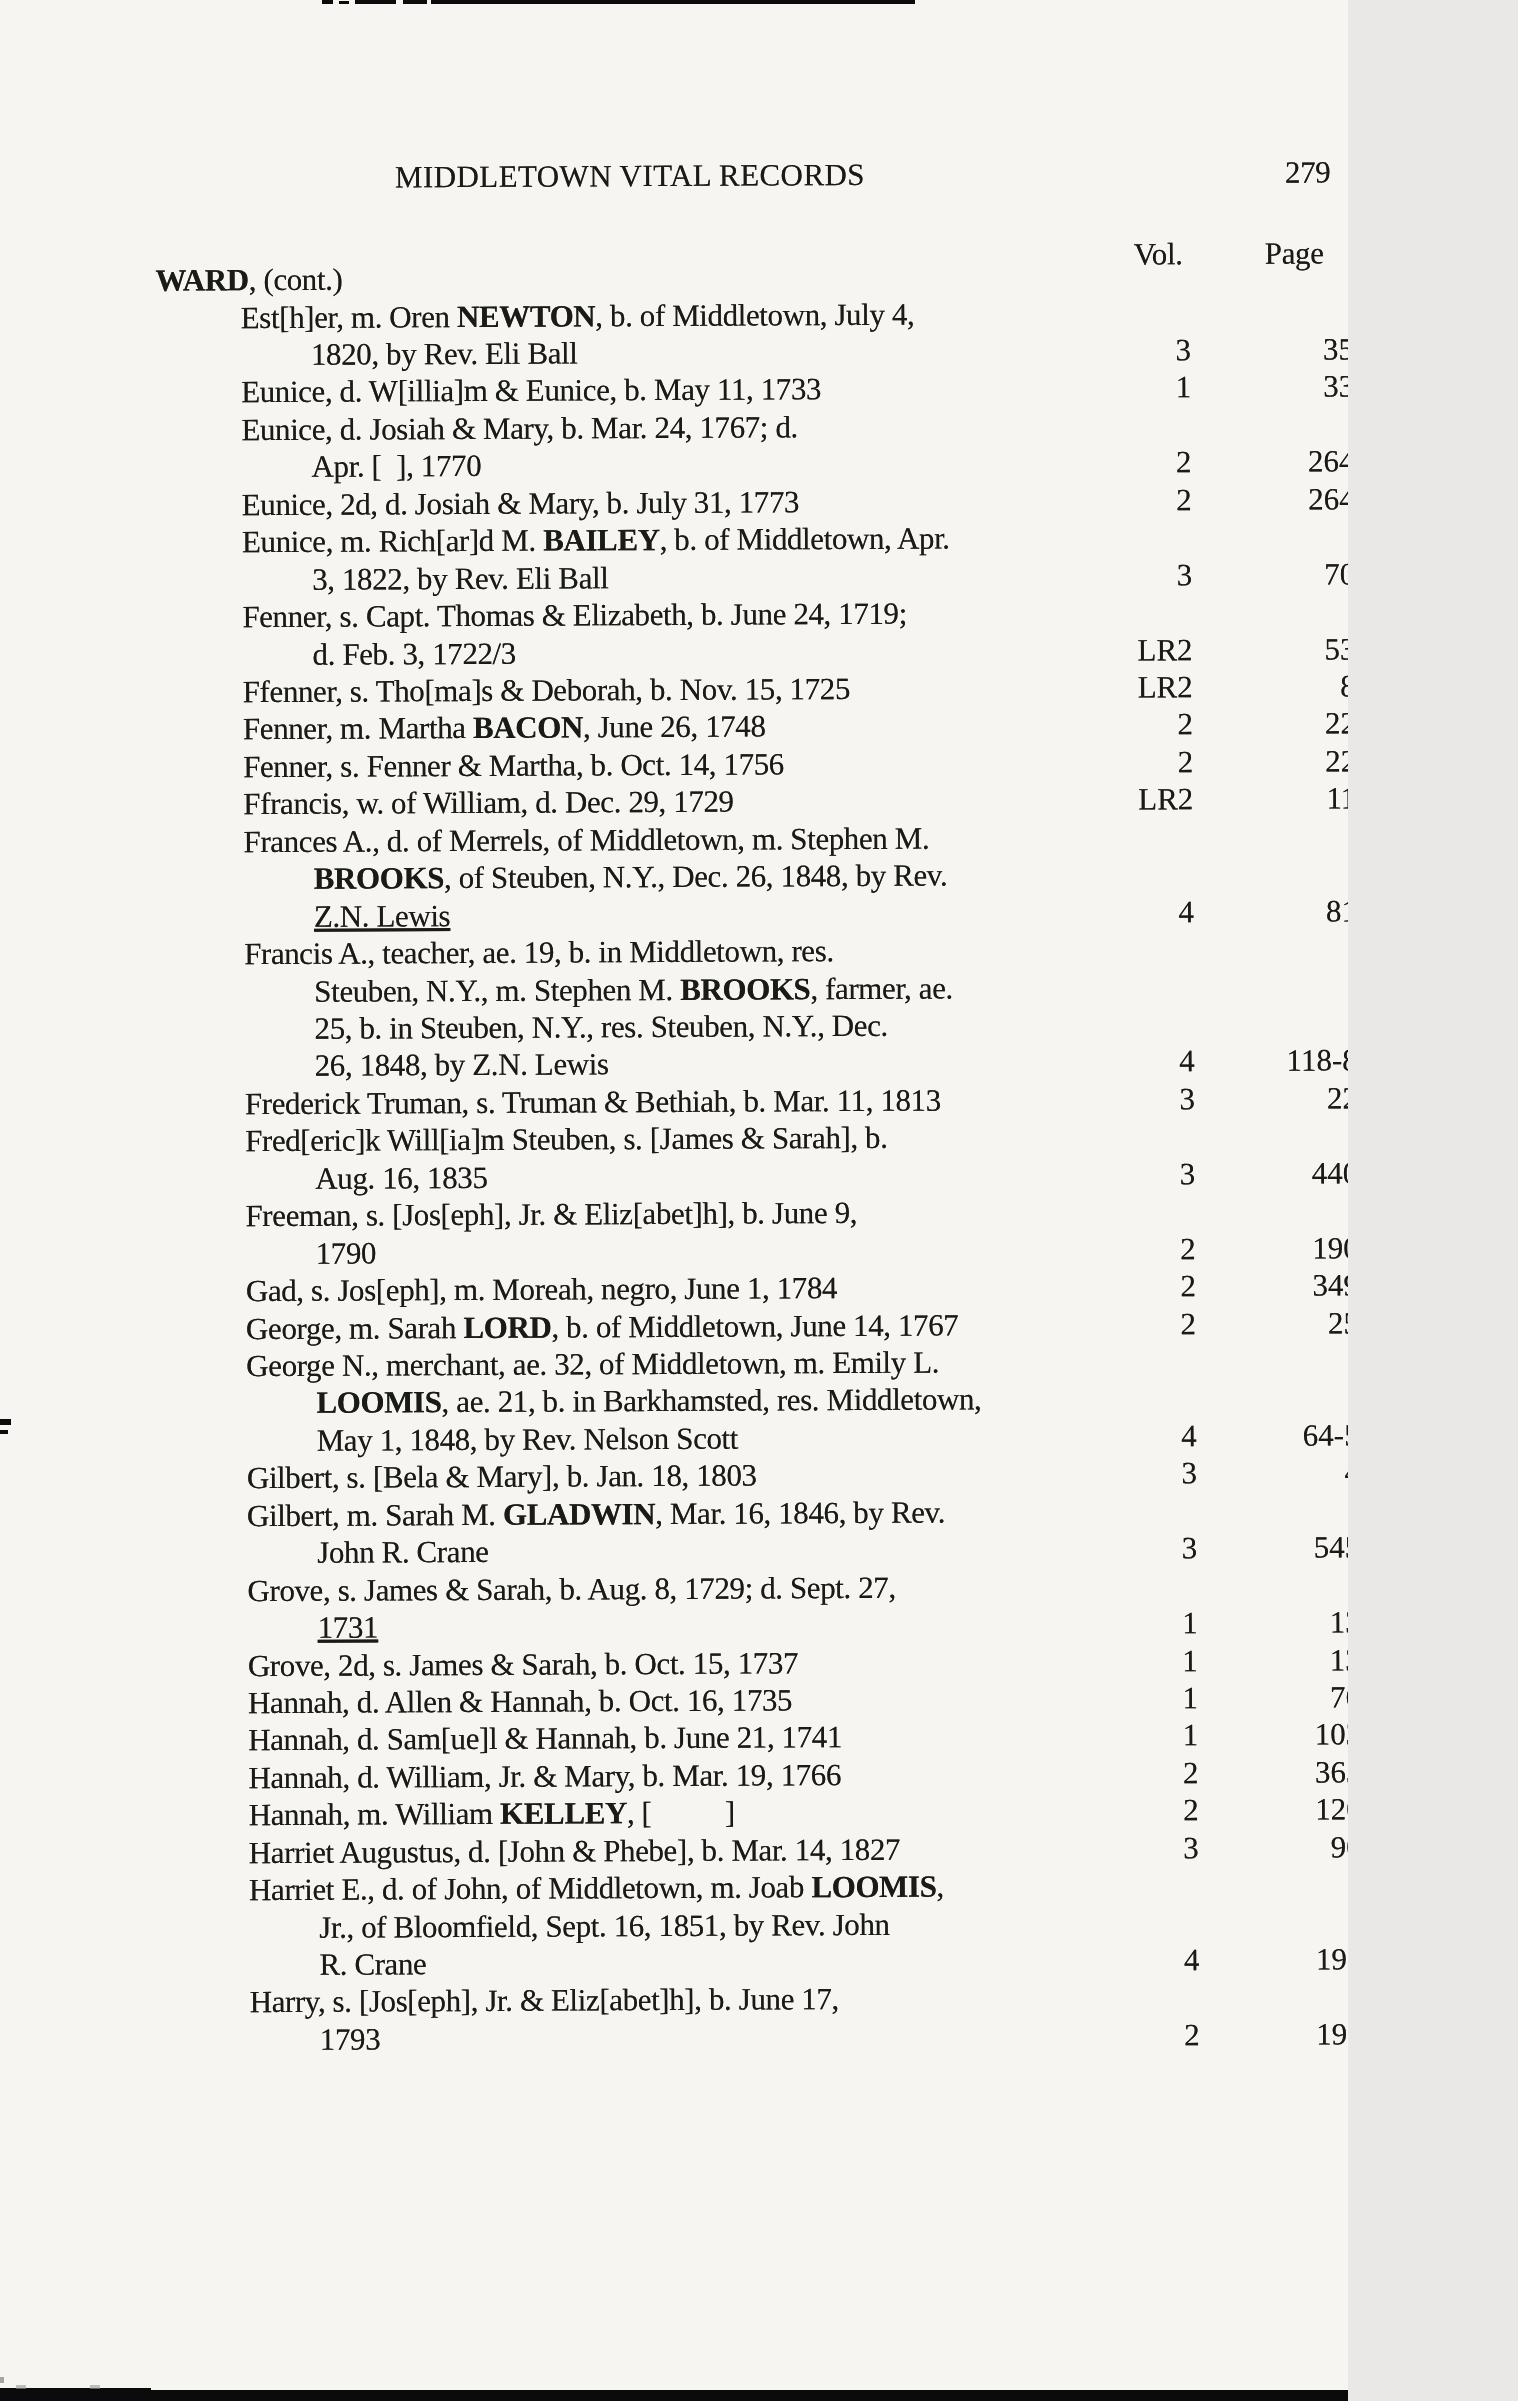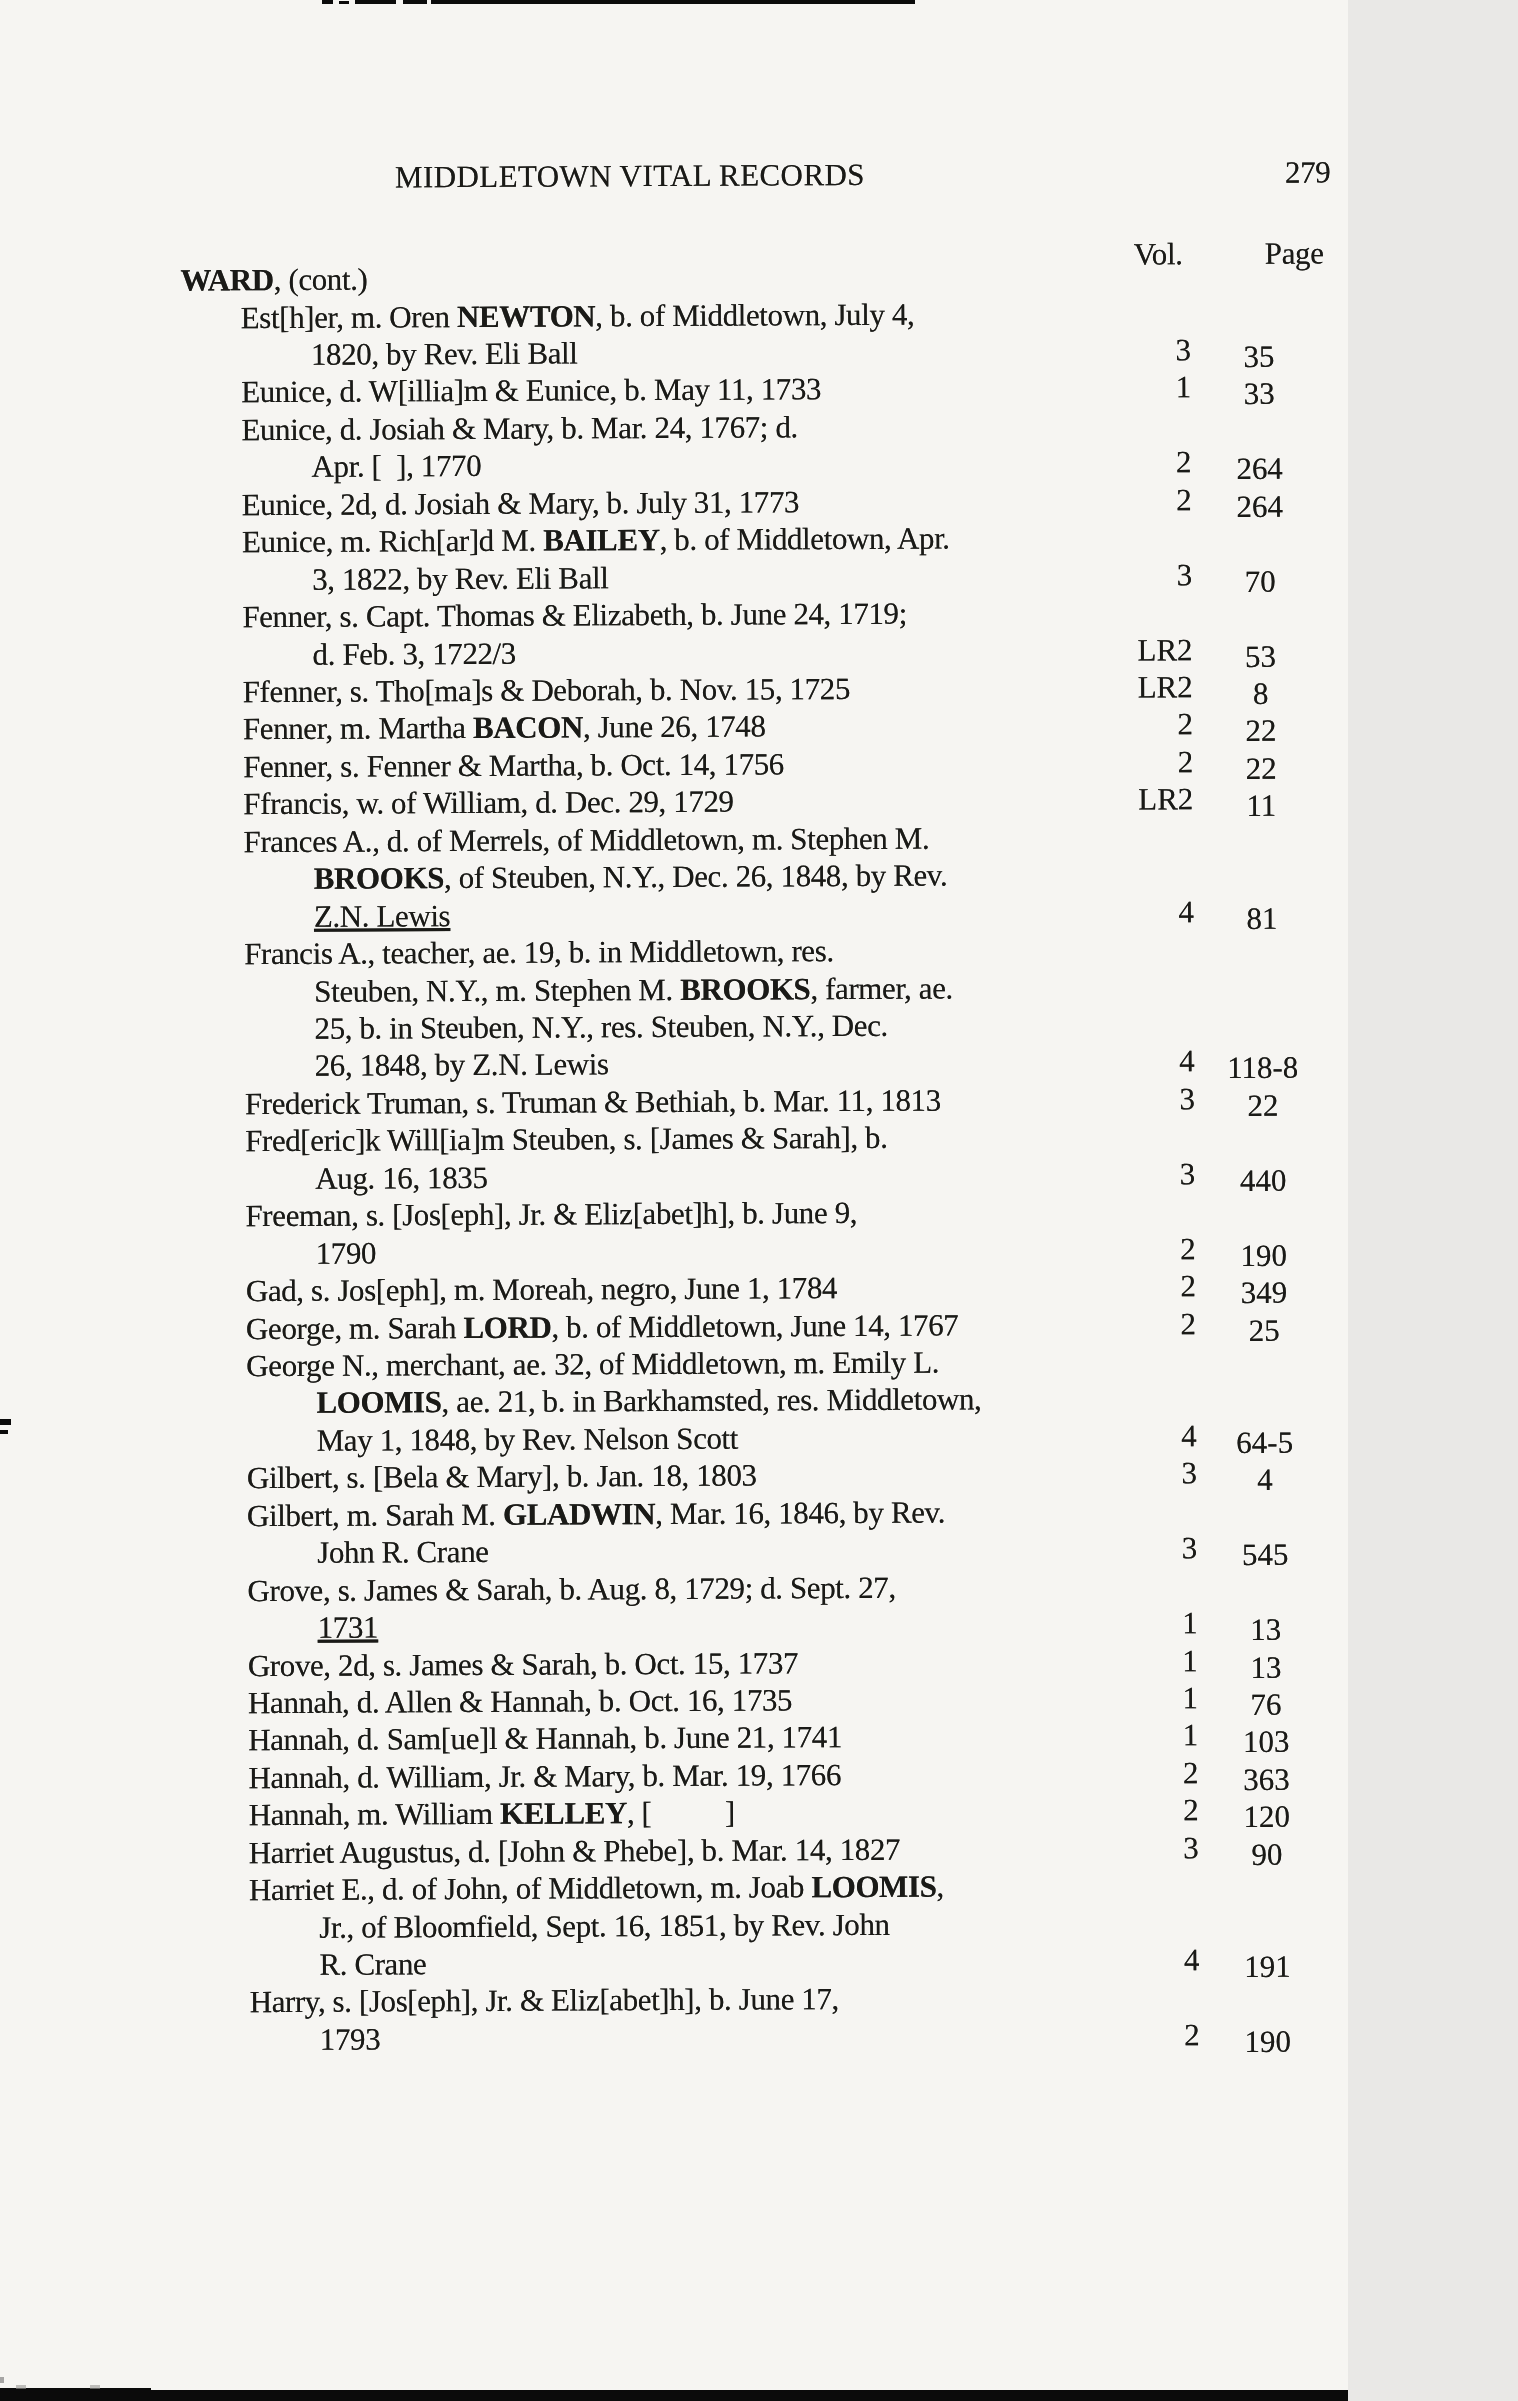--- a/index.html
+++ b/index.html
@@ -21,38 +21,38 @@
     text-shadow:0 0 0.4px rgba(25,25,22,0.75);
   }
   .title{position:absolute;left:400px;top:159px;white-space:pre;letter-spacing:0.4px;}
   .pageno{position:absolute;left:1290px;top:159px;white-space:pre;}
   .colhead-vol{position:absolute;left:1018px;top:240px;width:169px;text-align:right;white-space:pre;}
   .colhead-page{position:absolute;left:1159px;top:240px;width:169px;text-align:right;white-space:pre;}
   .row{position:absolute;left:0;width:1518px;height:37px;white-space:pre;}
   .txt{position:absolute;top:0;}
   .b{font-weight:bold;}
   .vol{position:absolute;left:1006px;top:0;width:189px;text-align:right;letter-spacing:0;}
-  .page{position:absolute;left:1168px;top:7px;width:190px;text-align:center;letter-spacing:0;}
+  .page{position:absolute;left:1168px;top:0;width:190px;text-align:right;letter-spacing:0;}
   
   .art{position:absolute;background:#0b0b0b;}
   .smudge{position:absolute;background:#9a9894;opacity:0.6;}
   .faint{position:absolute;background:#555;opacity:0.5;}
 </style>
 </head>
 <body>
 
 <div class="scan">
 
   <div class="content">
     <span class="title">MIDDLETOWN VITAL RECORDS</span>
     <span class="pageno">279</span>
     <span class="colhead-vol">Vol.</span>
     <span class="colhead-page">Page</span>
     <div id="list">
-        <div class="row" style="top: 261px;"><span class="txt" style="left: 185px;"><span class="b">WARD</span><span>, (cont.)</span></span></div>
+        <div class="row" style="top: 261px;"><span class="txt" style="left: 160px;"><span class="b">WARD</span><span>, (cont.)</span></span></div>
         <div class="row" style="top: 299px;"><span class="txt" style="left: 245px;"><span>Est[h]er, m. Oren </span><span class="b">NEWTON</span><span>, b. of Middletown, July 4,</span></span></div>
         <div class="row" style="top: 336px;"><span class="txt" style="left: 315px;"><span>1820, by Rev. Eli Ball</span></span><span class="vol">3</span><span class="page">35</span></div>
         <div class="row" style="top: 373px;"><span class="txt" style="left: 245px;"><span>Eunice, d. W[illia]m &amp; Eunice, b. May 11, 1733</span></span><span class="vol">1</span><span class="page">33</span></div>
         <div class="row" style="top: 411px;"><span class="txt" style="left: 245px;"><span>Eunice, d. Josiah &amp; Mary, b. Mar. 24, 1767; d.</span></span></div>
         <div class="row" style="top: 448px;"><span class="txt" style="left: 315px;"><span>Apr. [  ], 1770</span></span><span class="vol">2</span><span class="page">264</span></div>
         <div class="row" style="top: 486px;"><span class="txt" style="left: 245px;"><span>Eunice, 2d, d. Josiah &amp; Mary, b. July 31, 1773</span></span><span class="vol">2</span><span class="page">264</span></div>
         <div class="row" style="top: 523px;"><span class="txt" style="left: 245px;"><span>Eunice, m. Rich[ar]d M. </span><span class="b">BAILEY</span><span>, b. of Middletown, Apr.</span></span></div>
         <div class="row" style="top: 561px;"><span class="txt" style="left: 315px;"><span>3, 1822, by Rev. Eli Ball</span></span><span class="vol">3</span><span class="page">70</span></div>
         <div class="row" style="top: 598px;"><span class="txt" style="left: 245px;"><span>Fenner, s. Capt. Thomas &amp; Elizabeth, b. June 24, 1719;</span></span></div>
         <div class="row" style="top: 636px;"><span class="txt" style="left: 315px;"><span>d. Feb. 3, 1722/3</span></span><span class="vol">LR2</span><span class="page">53</span></div>

